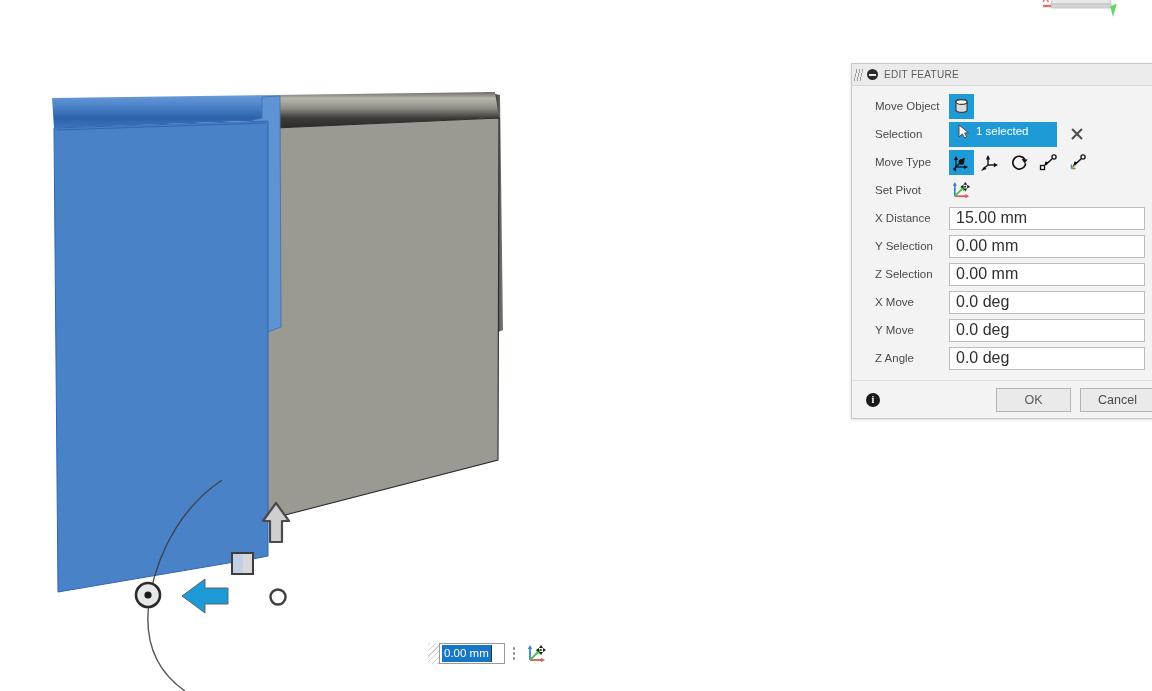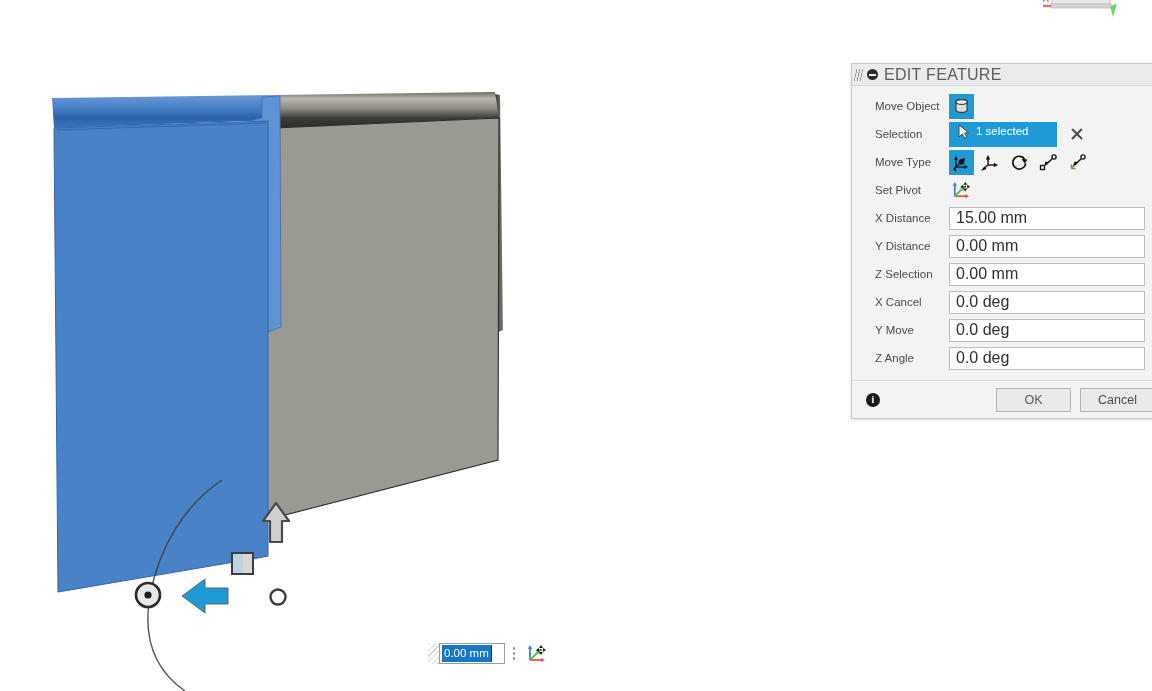--- a/index.html
+++ b/index.html
@@ -116,21 +116,21 @@
     flex: none;
   }
   .hdr-collapse::after {
     content: "";
     position: absolute;
     left: 2px; top: 5px;
     width: 7px; height: 1.5px;
     background: #ebebeb;
   }
   #dlg-title {
-    font-size: 16px;
+    font-size: 10px;
     letter-spacing: .3px;
     color: #5c5c5c;
   }
 
   #dlg-body { padding: 6px 0 8px 0; background: #f3f3f3; }
 
   .row {
     display: flex;
     align-items: center;
     min-height: 28px;
@@ -468,33 +468,33 @@
       </div>
 
       <div id="fields-container">
           <div class="row">
             <span class="lbl">X Distance</span>
             <span class="ctl">
               <span class="field">15.00 mm</span>
             </span>
           </div>
           <div class="row">
-            <span class="lbl">Y Distance</span>
+            <span class="lbl">Y Selection</span>
             <span class="ctl">
               <span class="field">0.00 mm</span>
             </span>
           </div>
           <div class="row">
             <span class="lbl">Z Selection</span>
             <span class="ctl">
               <span class="field">0.00 mm</span>
             </span>
           </div>
           <div class="row">
-            <span class="lbl">X Cancel</span>
+            <span class="lbl">X Move</span>
             <span class="ctl">
               <span class="field">0.0 deg</span>
             </span>
           </div>
           <div class="row">
             <span class="lbl">Y Move</span>
             <span class="ctl">
               <span class="field">0.0 deg</span>
             </span>
           </div>

